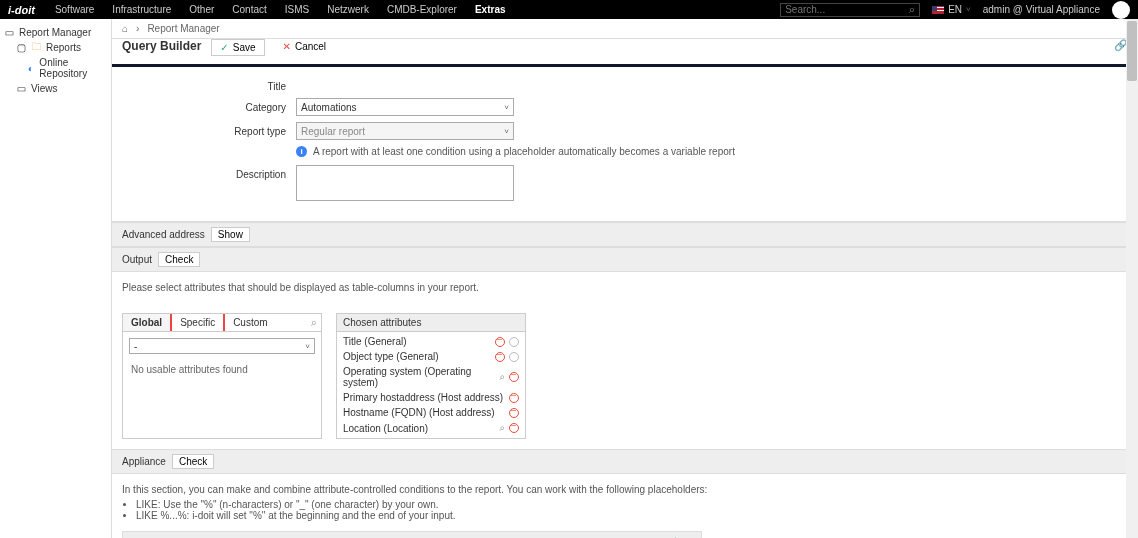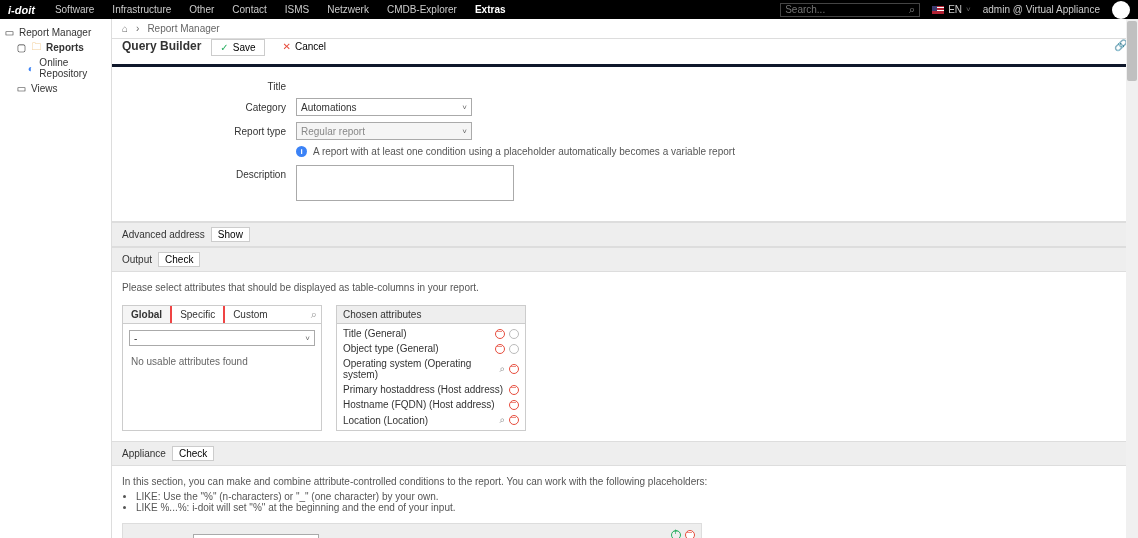--- a/index.html
+++ b/index.html
@@ -16,39 +16,39 @@
 .flag-icon{width:12px;height:8px;background:linear-gradient(to bottom,#b22234 0,#b22234 15%,#fff 15%,#fff 30%,#b22234 30%,#b22234 45%,#fff 45%,#fff 60%,#b22234 60%);position:relative}
 .flag-icon::after{content:"";position:absolute;left:0;top:0;width:5px;height:5px;background:#3c3b6e}
 .userlbl{color:#ccc;font-size:10px}
 .avatar{width:18px;height:18px;border-radius:50%;background:#fff}
 .container{display:flex;height:calc(100vh - 19px)}
 .sidebar{width:112px;border-right:1px solid #ddd;padding:6px 4px;font-size:10px}
 .tree-item{display:flex;align-items:center;gap:4px;padding:2px 0;cursor:pointer}
 .tree-item.indent{padding-left:12px}
 .tree-item.indent2{padding-left:22px}
 .ticon{width:11px;height:11px;display:inline-flex;align-items:center;justify-content:center}
-.bold{font-weight:bold}
+.bold{font-weight:normal}
 .main{flex:1;overflow-y:auto;position:relative}
 .crumb{height:20px;border-bottom:1px solid #ddd;display:flex;align-items:center;padding:0 10px;gap:8px;font-size:10px;color:#666}
 .header-row{height:28px;border-bottom:3px solid #0f172a;display:flex;align-items:flex-start;padding:0 10px;gap:10px}
 .header-row h2{font-size:12px;font-weight:bold}
 .btn{border:1px solid #ccc;background:#fff;padding:2px 8px;font-size:10px;display:inline-flex;align-items:center;gap:4px;cursor:pointer}
 .form-area{padding:10px 10px 14px 10px;border-bottom:1px solid #ddd}
 .frow{display:flex;align-items:flex-start;margin-bottom:6px}
 .flabel{width:174px;text-align:right;padding-right:10px;font-size:10px;padding-top:4px}
 .finput{width:218px;height:18px;border:1px solid #aaa;padding:0 4px;font-size:10px}
-.fselect{width:176px;height:18px;border:1px solid #aaa;font-size:10px;padding:0 4px;display:flex;align-items:center;justify-content:space-between;background:#fff}
+.fselect{width:218px;height:18px;border:1px solid #aaa;font-size:10px;padding:0 4px;display:flex;align-items:center;justify-content:space-between;background:#fff}
 .fselect.disabled{background:#f5f5f5;color:#888}
 .ftext{width:218px;height:36px;border:1px solid #aaa;resize:none;font-size:10px;padding:2px}
 .info-row{display:flex;align-items:center;gap:6px;font-size:10px;color:#555;margin-left:174px;margin-bottom:8px}
 .info-icon{width:11px;height:11px;border-radius:50%;background:#3b82f6;color:#fff;display:inline-flex;align-items:center;justify-content:center;font-size:8px;font-weight:bold}
 .section-bar{background:#eee;border-top:1px solid #ddd;border-bottom:1px solid #ddd;padding:4px 10px;display:flex;align-items:center;gap:6px;font-size:10px}
 .smallbtn{border:1px solid #ccc;background:#fff;padding:1px 6px;font-size:10px;cursor:pointer}
 .attr-area{padding:10px}
-.attr-help{font-size:10px;color:#555;margin-bottom:12px}
+.attr-help{font-size:10px;color:#555;margin-bottom:20px}
 .attr-row{display:flex;gap:14px}
 .attr-box{border:1px solid #ccc;background:#fff}
 .left-attr{width:200px}
 .tabs{display:flex;border-bottom:1px solid #ccc;position:relative}
 .tab{padding:3px 8px;font-size:10px;cursor:pointer;border-right:2px solid #ef4444}
 .tab.active{background:#f5f5f5;font-weight:bold}
 .tabs .srch{margin-left:auto;padding:2px 4px;color:#999}
 .attr-body{padding:6px}
 .attr-select{width:100%;height:16px;border:1px solid #aaa;font-size:10px;display:flex;align-items:center;justify-content:space-between;padding:0 4px;margin-bottom:6px}
 .nores{font-size:10px;color:#666;padding:4px 2px}

